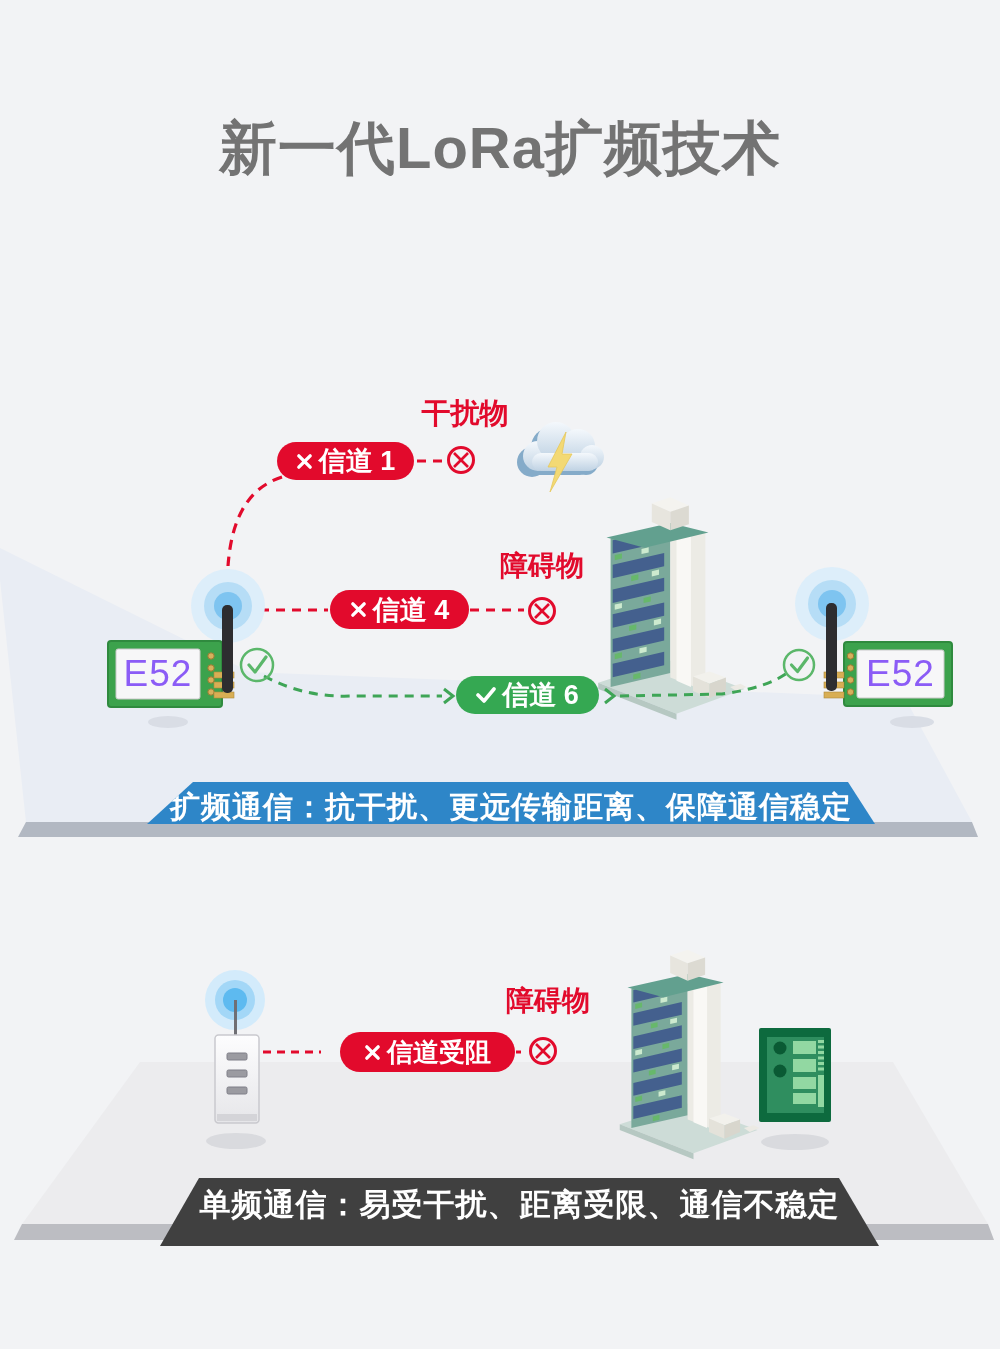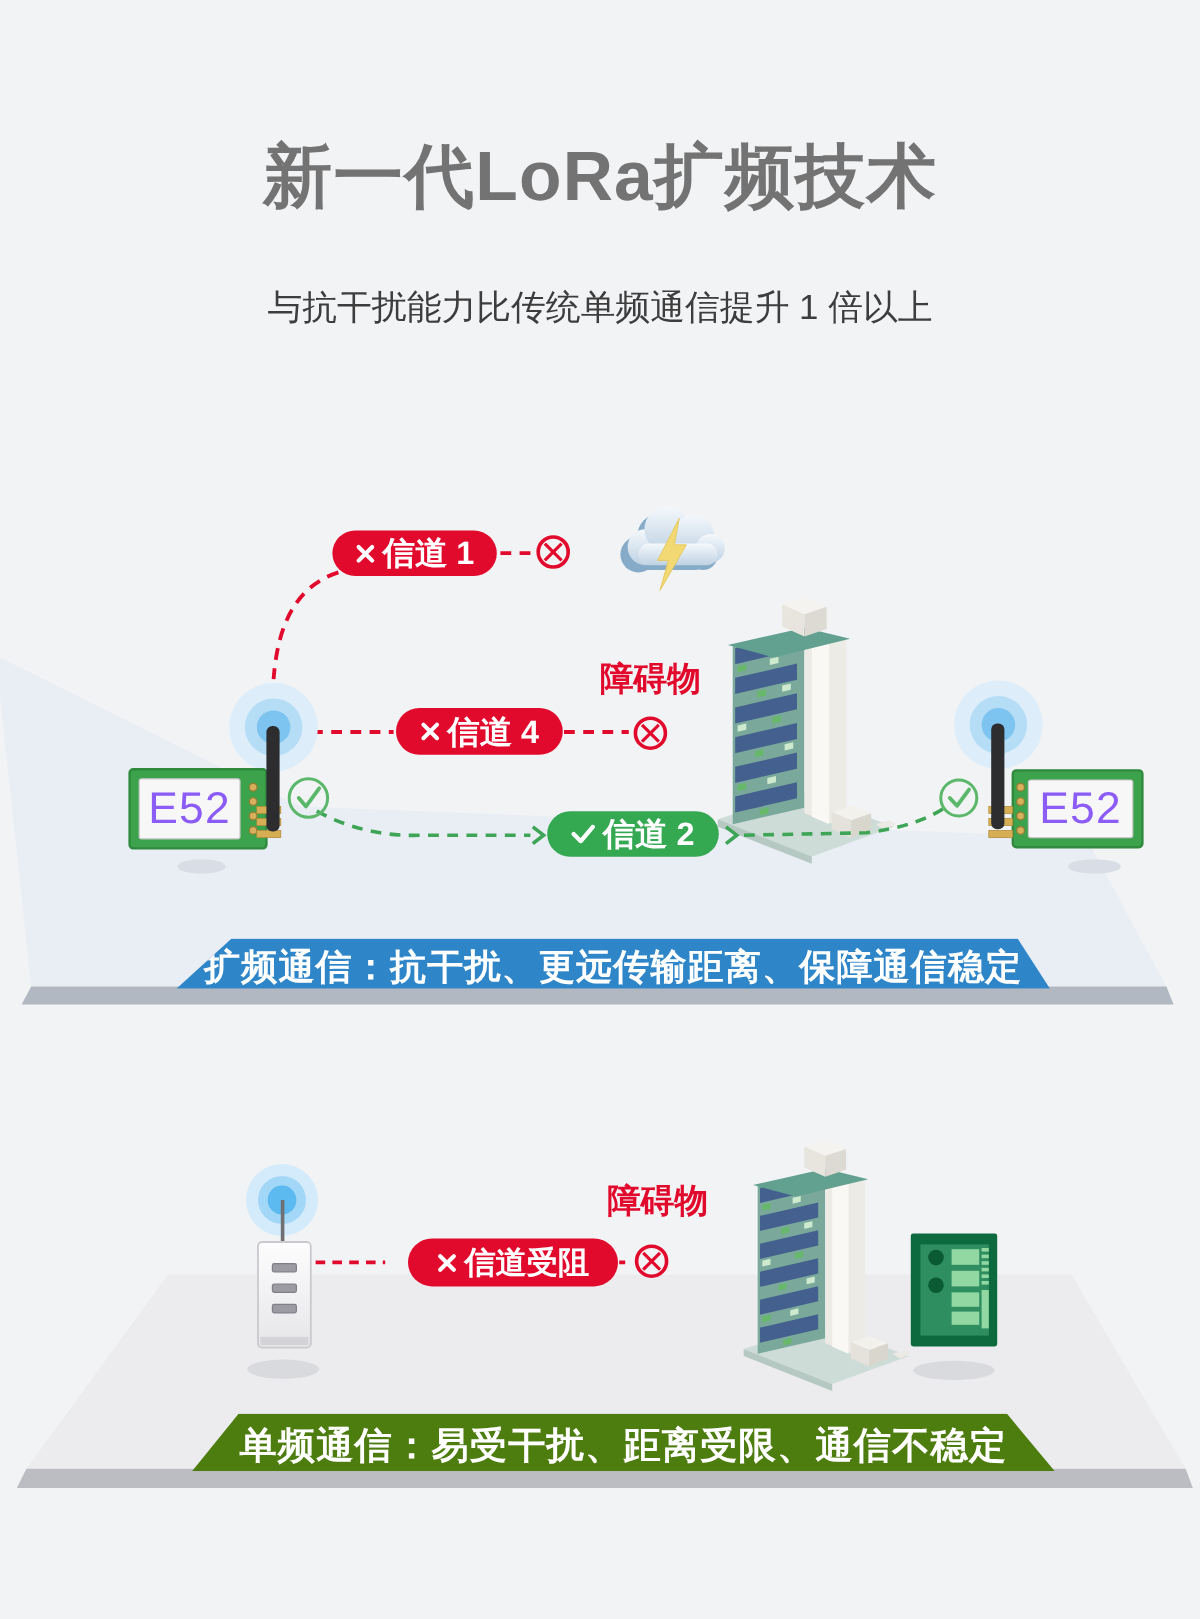--- a/index.html
+++ b/index.html
@@ -18,21 +18,20 @@
   .module-label{display:flex;align-items:center;justify-content:center;font-size:37px;color:#8b5cf6;letter-spacing:1px;}
   svg{display:block;}
 </style>
 </head>
 <body>
 
 <div class="canvas">
 
   <div class="abs page-title">新一代LoRa扩频技术</div>
   <div class="abs intro">
-    <div>与抗干扰能力比传统单频通信提升 1 倍以上</div>
   </div>
 
   <svg class="abs" style="top:380px;left:0;" width="1000" height="460" viewBox="0 0 1000 460">
     <defs>
       <linearGradient id="cloudG" x1="0" y1="0" x2="0" y2="1">
         <stop offset="0" stop-color="#f4f8fc"></stop>
           <stop offset="1" stop-color="#bfd2e3"></stop>
       </linearGradient>
       <linearGradient id="devG" x1="0" y1="0" x2="0" y2="1">
         <stop offset="0" stop-color="#fdfdfe"></stop>
@@ -167,20 +166,21 @@
     <g fill="none" stroke="#5bb76a">
       <circle cx="257" cy="285" r="16" stroke-width="2.5"></circle>
       <path d="M249,285 L255,292 L266,277" stroke-width="3.2" stroke-linecap="round" stroke-linejoin="round"></path>
     </g>
     <g fill="none" stroke="#5bb76a">
       <circle cx="799" cy="285" r="15" stroke-width="2.5"></circle>
       <path d="M791.5,285 L797.5,291.5 L807.5,278" stroke-width="3.2" stroke-linecap="round" stroke-linejoin="round"></path>
     </g>
   </svg>
 
+  <div class="abs label-red" style="top:394px;left:385px;font-size:29px;">干扰物</div>
 
   <div class="abs badge badge-red" style="top:442px;left:277px;width:137px;height:38px;">
     <svg width="17" height="17" viewBox="0 0 18 18">
       <path d="M3,3 L15,15 M15,3 L3,15" stroke="#fff" stroke-width="3.6" stroke-linecap="round"></path>
       </svg>
     <span>信道 1</span>
   </div>
 
   <div class="abs label-red" style="top:547px;left:462px;">障碍物</div>
 
@@ -188,21 +188,21 @@
     <svg width="17" height="17" viewBox="0 0 18 18">
       <path d="M3,3 L15,15 M15,3 L3,15" stroke="#fff" stroke-width="3.6" stroke-linecap="round"></path>
       </svg>
     <span>信道 4</span>
   </div>
 
   <div class="abs badge badge-green" style="top:676px;left:456px;width:143px;height:38px;">
     <svg width="20" height="16" viewBox="0 0 20 16">
       <path d="M2,8 L8,14 L18,2" fill="none" stroke="#fff" stroke-width="3.6" stroke-linecap="round" stroke-linejoin="round"></path>
       </svg>
-    <span>信道 2</span>
+    <span>信道 6</span>
   </div>
 
   <div class="abs module-label" style="top:649px;left:116px;width:84px;height:50px;">E52</div>
   <div class="abs module-label" style="top:650px;left:857px;width:87px;height:48px;">E52</div>
 
   <div class="abs banner" style="top: 782px; left: 147px; width: 728px; height: 42px; line-height: 50px; font-size: 30px; clip-path: polygon(46px 0%, 701px 0%, 728px 100%, 0% 100%); background: rgb(46, 134, 200);">扩频通信：抗干扰、更远传输距离、保障通信稳定</div>
 
   <svg class="abs" style="top:930px;left:0;" width="1000" height="419" viewBox="0 0 1000 419">
     <polygon points="140,132 893,132 988,294 22,294" fill="#ececee"></polygon>
     <polygon points="22,294 988,294 994,310 14,310" fill="#bcbdc2"></polygon>
@@ -252,15 +252,15 @@
 
   <div class="abs label-red" style="top:982px;left:468px;">障碍物</div>
 
   <div class="abs badge badge-red" style="top:1032px;left:340px;width:175px;height:40px;font-size:26px;">
     <svg width="17" height="17" viewBox="0 0 18 18">
       <path d="M3,3 L15,15 M15,3 L3,15" stroke="#fff" stroke-width="3.6" stroke-linecap="round"></path>
       </svg>
     <span>信道受阻</span>
   </div>
 
-  <div class="abs banner" style="top: 1178px; left: 160px; width: 719px; height: 48px; line-height: 54px; font-size: 31px; clip-path: polygon(39px 0%, 679px 0%, 719px 100%, 0% 100%); background: #4d7c0f;">单频通信：易受干扰、距离受限、通信不稳定</div>
+  <div class="abs banner" style="top: 1178px; left: 160px; width: 719px; height: 68px; line-height: 54px; font-size: 31px; clip-path: polygon(39px 0%, 679px 0%, 719px 100%, 0% 100%); background: #404040;">单频通信：易受干扰、距离受限、通信不稳定</div>
 
 </div>
 
 </body></html>

